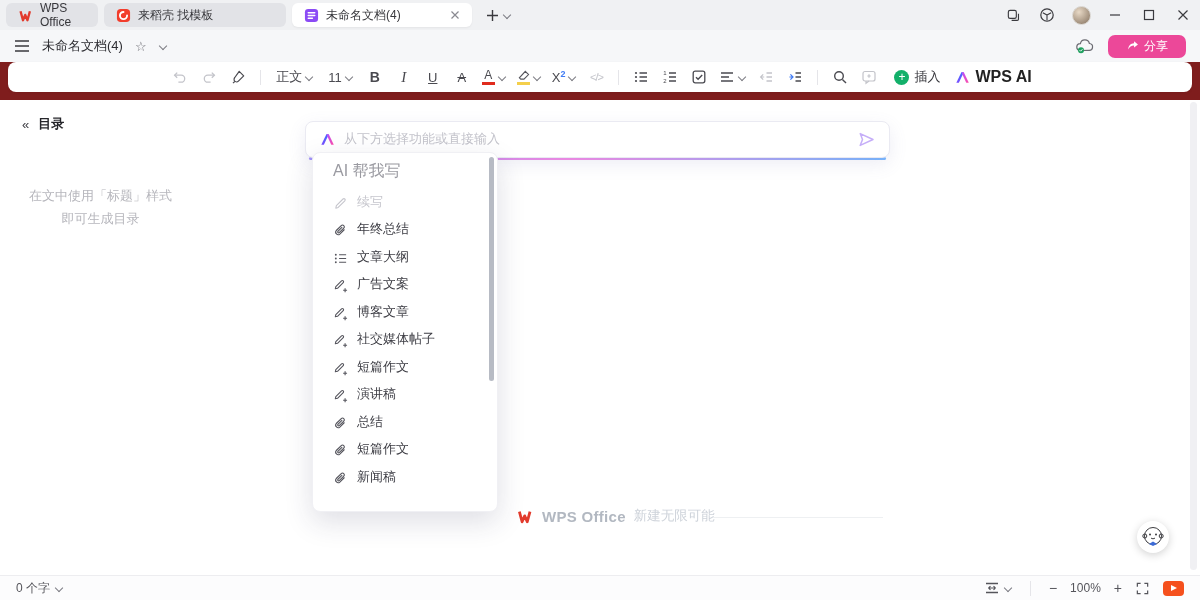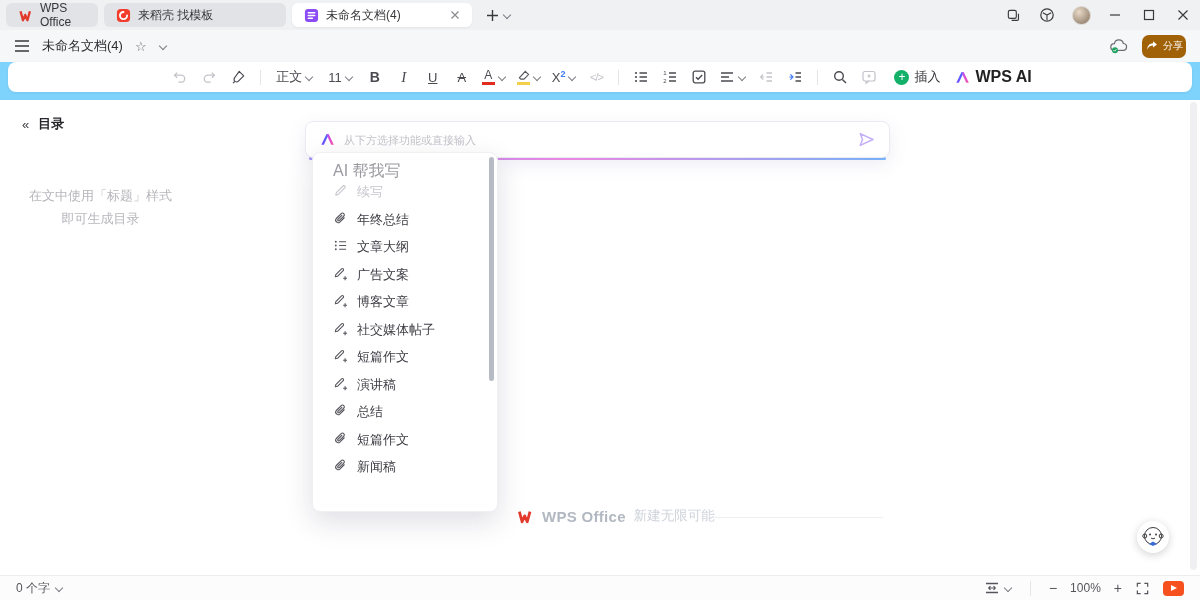--- a/index.html
+++ b/index.html
@@ -16,24 +16,24 @@
   .tabplus{display:flex;align-items:center;gap:4px;margin-left:8px}
   .winctl{position:absolute;right:0;top:0;height:30px;display:flex;align-items:center;gap:0}
   .winbtn{width:34px;height:30px;display:flex;align-items:center;justify-content:center}
   .avatar{width:19px;height:19px;border-radius:50%;background:radial-gradient(circle at 35% 30%,#e8d9c6,#9c8a77 75%);border:1px solid #d8d4ce}
 
   
   .menubar{position:absolute;top:30px;left:0;right:0;height:32px;background:#f6f7f9;display:flex;align-items:center;padding:0 14px;gap:12px}
   .doc-title{font-size:13px;color:#2e2e33}
   .star{font-size:13px;color:#6d6d74}
   .menubar-right{margin-left:auto;display:flex;align-items:center;gap:14px}
-  .share-btn{height:23px;padding:0 3px;border-radius:7px;background:#a16207;color:#fff;font-size:10px;display:flex;align-items:center;gap:5px;cursor:pointer}
+  .share-btn{height:23px;padding:0 18px;border-radius:7px;background:#ec4899;color:#fff;font-size:12px;display:flex;align-items:center;gap:5px;cursor:pointer}
 
   
-  .toolband{position:absolute;top:62px;left:0;right:0;height:38px;background:#7dd3fc;padding:0 8px}
+  .toolband{position:absolute;top:62px;left:0;right:0;height:38px;background:#7f1d1d;padding:0 8px}
   .toolbar{height:30px;background:#fff;border-radius:8px;box-shadow:0 1px 3px rgba(0,0,0,.07);display:flex;align-items:center;justify-content:center;gap:5px;font-size:13px;color:#4a4a50}
   .tbtn{height:24px;min-width:24px;display:flex;align-items:center;justify-content:center;gap:3px;border-radius:4px;padding:0 3px;cursor:pointer}
   .tbtn.wide{padding:0 5px}
   .dis{color:#c3c4ca !important}
   .sep{width:1px;height:15px;background:#e5e5e9;margin:0 5px}
   .chev{width:8px;height:8px;display:inline-block;position:relative}
   .chev::before{content:"";position:absolute;left:1px;top:1px;width:5px;height:5px;border-right:1.4px solid #7c7c83;border-bottom:1.4px solid #7c7c83;transform:rotate(45deg)}
   .bold-b{font-weight:bold;font-size:14px}
   .ital-i{font-style:italic;font-family:"Liberation Serif",serif;font-size:15px}
   .under-u{text-decoration:underline;font-size:13px}
@@ -49,27 +49,27 @@
   .wpsai-btn{display:flex;align-items:center;gap:5px;font-size:16px;font-weight:bold;color:#222;margin-left:10px;cursor:pointer}
 
   
   .doc{position:absolute;top:100px;left:0;right:0;bottom:25px;background:#fff}
   .toc-head{position:absolute;left:22px;top:15px;display:flex;align-items:center;gap:9px;font-size:13px}
   .toc-collapse{color:#3c3c42;font-size:13px;cursor:pointer}
   .toc-title{font-weight:bold;color:#26262b}
   .toc-empty{position:absolute;left:18px;top:84px;width:165px;text-align:center;font-size:13px;color:#b6b6bc;line-height:23px}
 
   .ai-input{position:absolute;left:305px;top:21px;width:585px;height:37px;background:#fff;border:1px solid #eaeaf2;border-radius:8px;box-shadow:0 6px 18px rgba(110,110,170,.12);display:flex;align-items:center;padding:0 14px;gap:9px;z-index:5}
-  .ai-input input{flex:1;border:none;outline:none;font-size:11px;color:#3a3a40;font-family:Liberation Serif, serif;background:transparent}
+  .ai-input input{flex:1;border:none;outline:none;font-size:13px;color:#3a3a40;font-family:Liberation Mono, monospace;background:transparent}
   .ai-input input::placeholder{color:#c3c3cb}
   .grad-line{position:absolute;left:309px;top:57px;width:577px;height:3px;border-radius:2px;background:linear-gradient(90deg,#8f7bff 0%,#f36ee0 45%,#58a6ff 100%);opacity:.8;z-index:3}
 
   .dropdown{position:absolute;left:312px;top:52px;width:186px;height:360px;background:#fff;border:1px solid #f0f0f4;border-radius:8px;box-shadow:0 10px 28px rgba(40,40,80,.15);z-index:6;padding-top:6px;overflow:hidden}
   .menu-header{height:24px;line-height:24px;padding-left:20px;font-size:16px;color:#9a9aa1}
-  .menu-item{height:27.5px;display:flex;align-items:flex-start;gap:9px;padding-left:20px;font-size:13px;color:#3d3d44;cursor:pointer}
+  .menu-item{height:27.5px;display:flex;align-items:flex-end;gap:9px;padding-left:20px;font-size:13px;color:#3d3d44;cursor:pointer}
   .menu-item .mi{width:15px;height:15px;color:#56565e;flex:0 0 auto}
   .menu-item.disabled{color:#c6c6cd;cursor:default}
   .menu-item.disabled .mi{color:#c6c6cd}
   .dd-scroll{position:absolute;right:3px;top:4px;width:5px;height:224px;background:#b7bbc4;border-radius:3px;cursor:pointer}
 
   .watermark{position:absolute;left:516px;top:407px;display:flex;align-items:center;gap:8px}
   .wm-brand{font-size:15px;font-weight:bold;color:#b2b8c1;letter-spacing:.3px}
   .wm-slogan{font-size:13.5px;color:#ced3da}
   .wm-line{position:absolute;left:713px;top:417px;width:170px;height:1px;background:#eef0f2}
 

